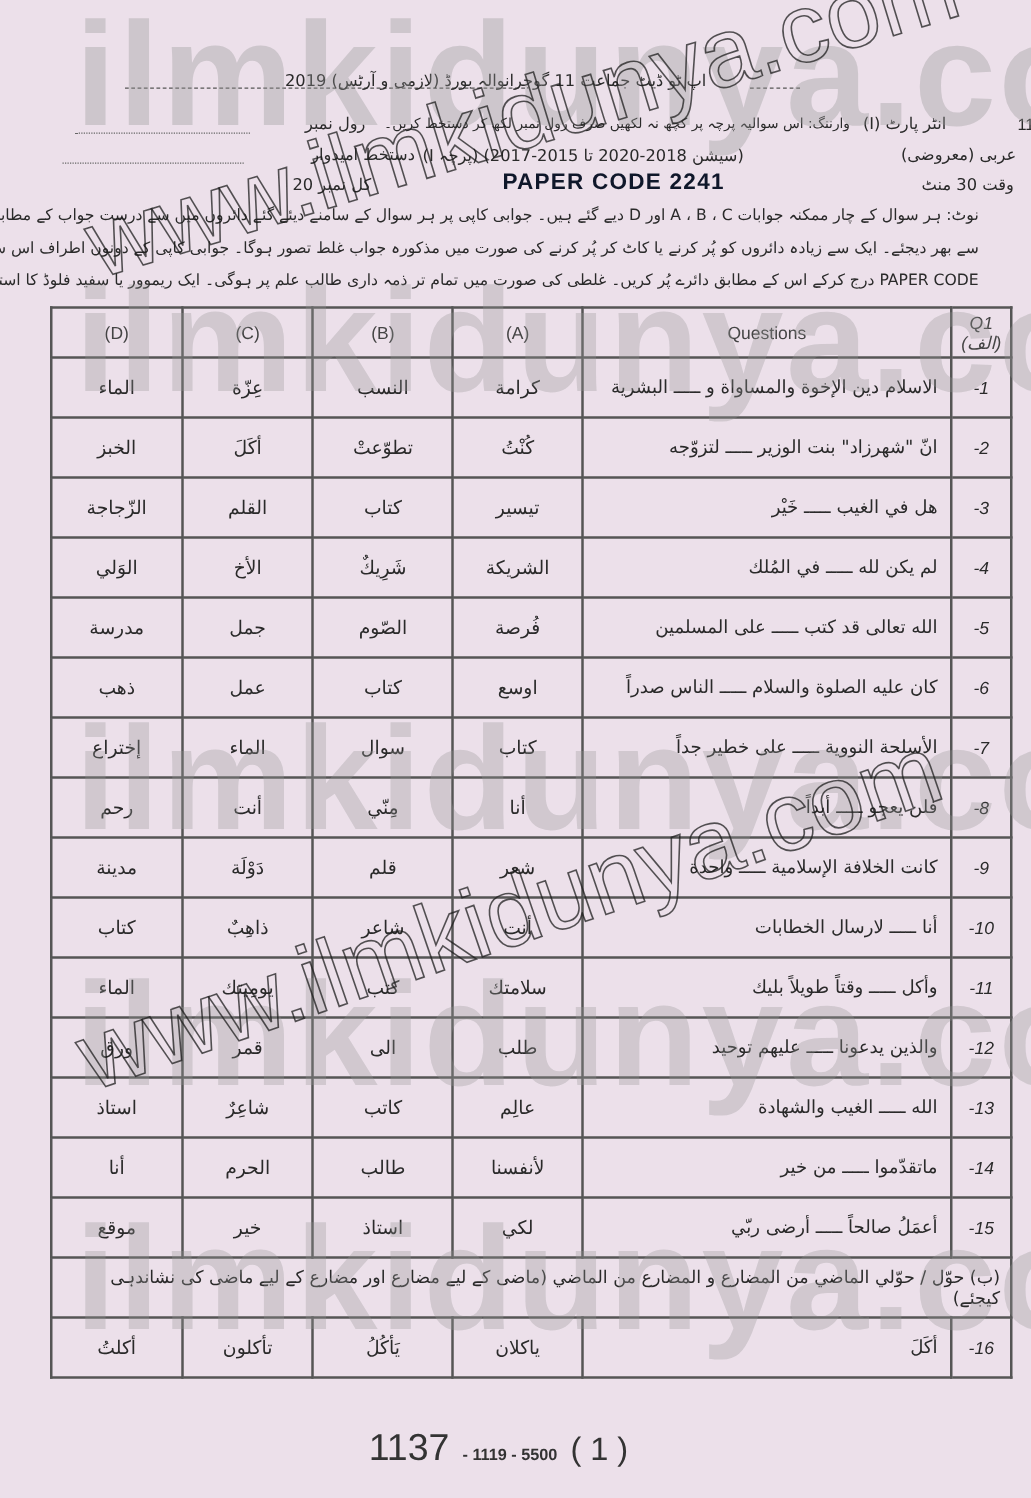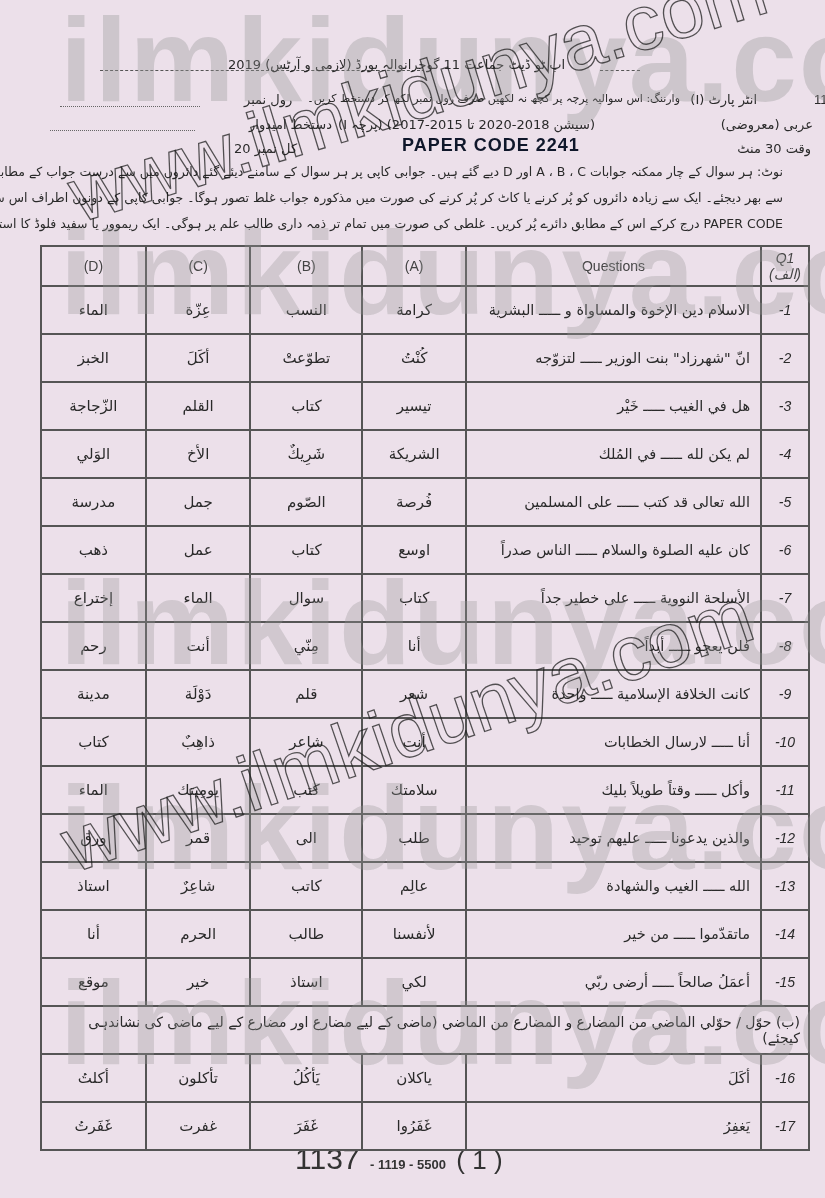--- a/index.html
+++ b/index.html
@@ -210,28 +210,20 @@
   </tr>
 
   <tr>
     <td>أكلتُ</td>
     <td>تأكلون</td>
     <td>يَأكُلُ</td>
     <td>ياكلان</td>
     <td class="q">أكَلَ</td>
     <td class="num">-16</td>
   </tr>
-  <tr>
-    <td>غَفَرتُ</td>
-    <td>غفرت</td>
-    <td>غَفَرَ</td>
-    <td>غَفَرُوا</td>
-    <td class="q">يَغفِرُ</td>
-    <td class="num">-17</td>
-  </tr>
 
 </tbody>
   </table>
 
 <div class="footer">
   <span class="big">1137</span>
   <span class="small">- 1119 - 5500</span>
   <span class="big" style="font-size:26px;">( 1 )</span>
 </div>
 

